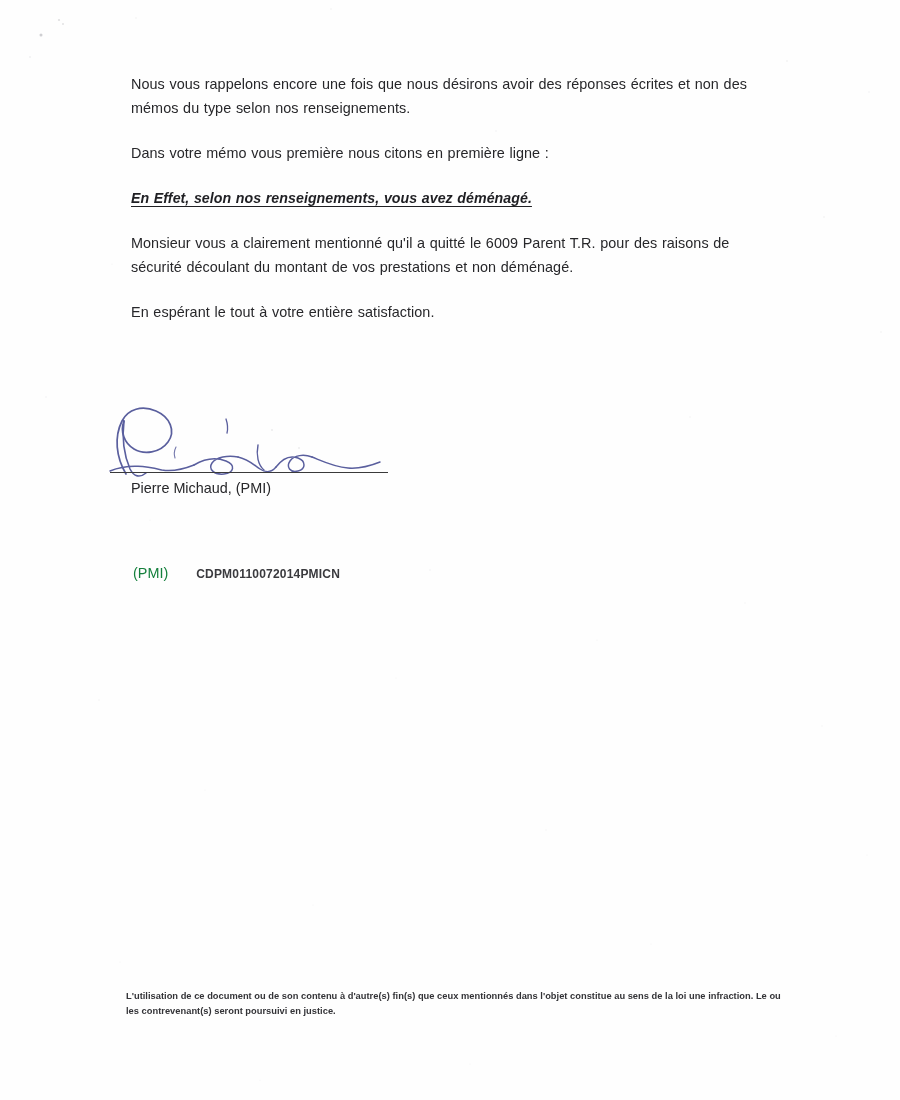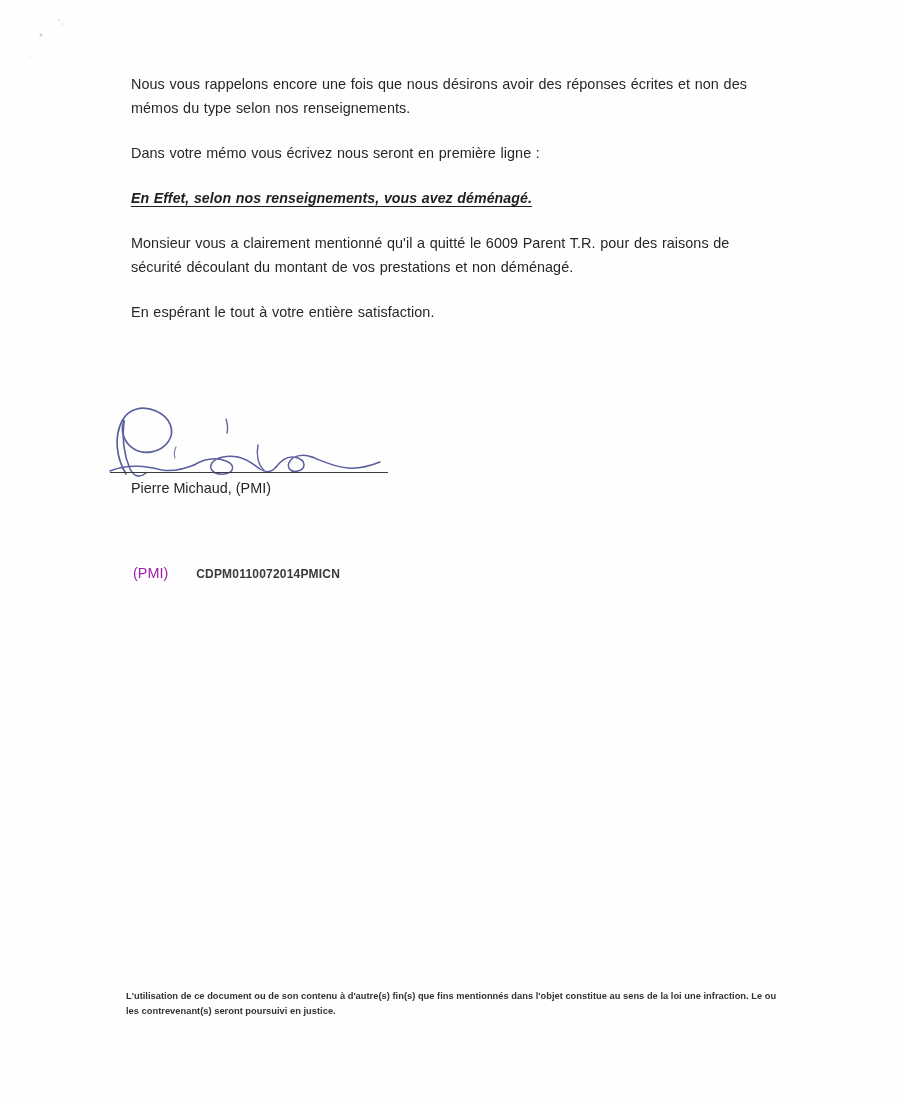--- a/index.html
+++ b/index.html
@@ -103,21 +103,21 @@
   #reference-line {
     position: absolute;
     left: 133px;
     top: 565px;
     display: flex;
     align-items: baseline;
     gap: 28px;
   }
   #reference-initials {
     font-size: 14.4px;
-    color: #a21caf;
+    color: #15803d;
   }
   #reference-code {
     font-size: 12px;
     font-weight: bold;
     letter-spacing: .2px;
     color: #3a3a3e;
   }
 
   
   #footer-disclaimer {
@@ -171,21 +171,21 @@
       <circle cx="120" cy="962" r="0.6" opacity=".18"></circle>
       <circle cx="836" cy="1036" r="0.6" opacity=".18"></circle>
       <circle cx="470" cy="1064" r="0.6" opacity=".18"></circle>
       <circle cx="260" cy="1080" r="0.6" opacity=".16"></circle>
     </g>
   </svg>
 
   <div id="letter-body">
     <p class="para">Nous vous rappelons encore une fois que nous désirons avoir des réponses écrites et non des mémos du type selon nos renseignements.</p>
 
-    <p class="para">Dans votre mémo vous écrivez nous seront en première ligne :</p>
+    <p class="para">Dans votre mémo vous première nous citons en première ligne :</p>
 
     <p class="para quote">En Effet, selon nos renseignements, vous avez déménagé.</p>
 
     <p class="para">Monsieur vous a clairement mentionné qu'il a quitté le 6009 Parent T.R. pour des raisons de sécurité découlant du montant de vos prestations et non déménagé.</p>
 
 
     <p class="para closing">En espérant le tout à votre entière satisfaction.</p>
   </div>
 
   <div id="signature-block">
@@ -216,15 +216,15 @@
     <div id="signature-rule"></div>
 
     <div id="signatory-name">Pierre Michaud, (PMI)</div>
   </div>
 
   <div id="reference-line">
     <span id="reference-initials">(PMI)</span>
     <span id="reference-code">CDPM0110072014PMICN</span>
   </div>
 
-  <div id="footer-disclaimer">L'utilisation de ce document ou de son contenu à d'autre(s) fin(s) que fins mentionnés dans l'objet constitue au sens de la loi une infraction. Le ou les contrevenant(s) seront poursuivi en justice.</div>
+  <div id="footer-disclaimer">L'utilisation de ce document ou de son contenu à d'autre(s) fin(s) que ceux mentionnés dans l'objet constitue au sens de la loi une infraction. Le ou les contrevenant(s) seront poursuivi en justice.</div>
 
 </div>
 
 </body></html>

